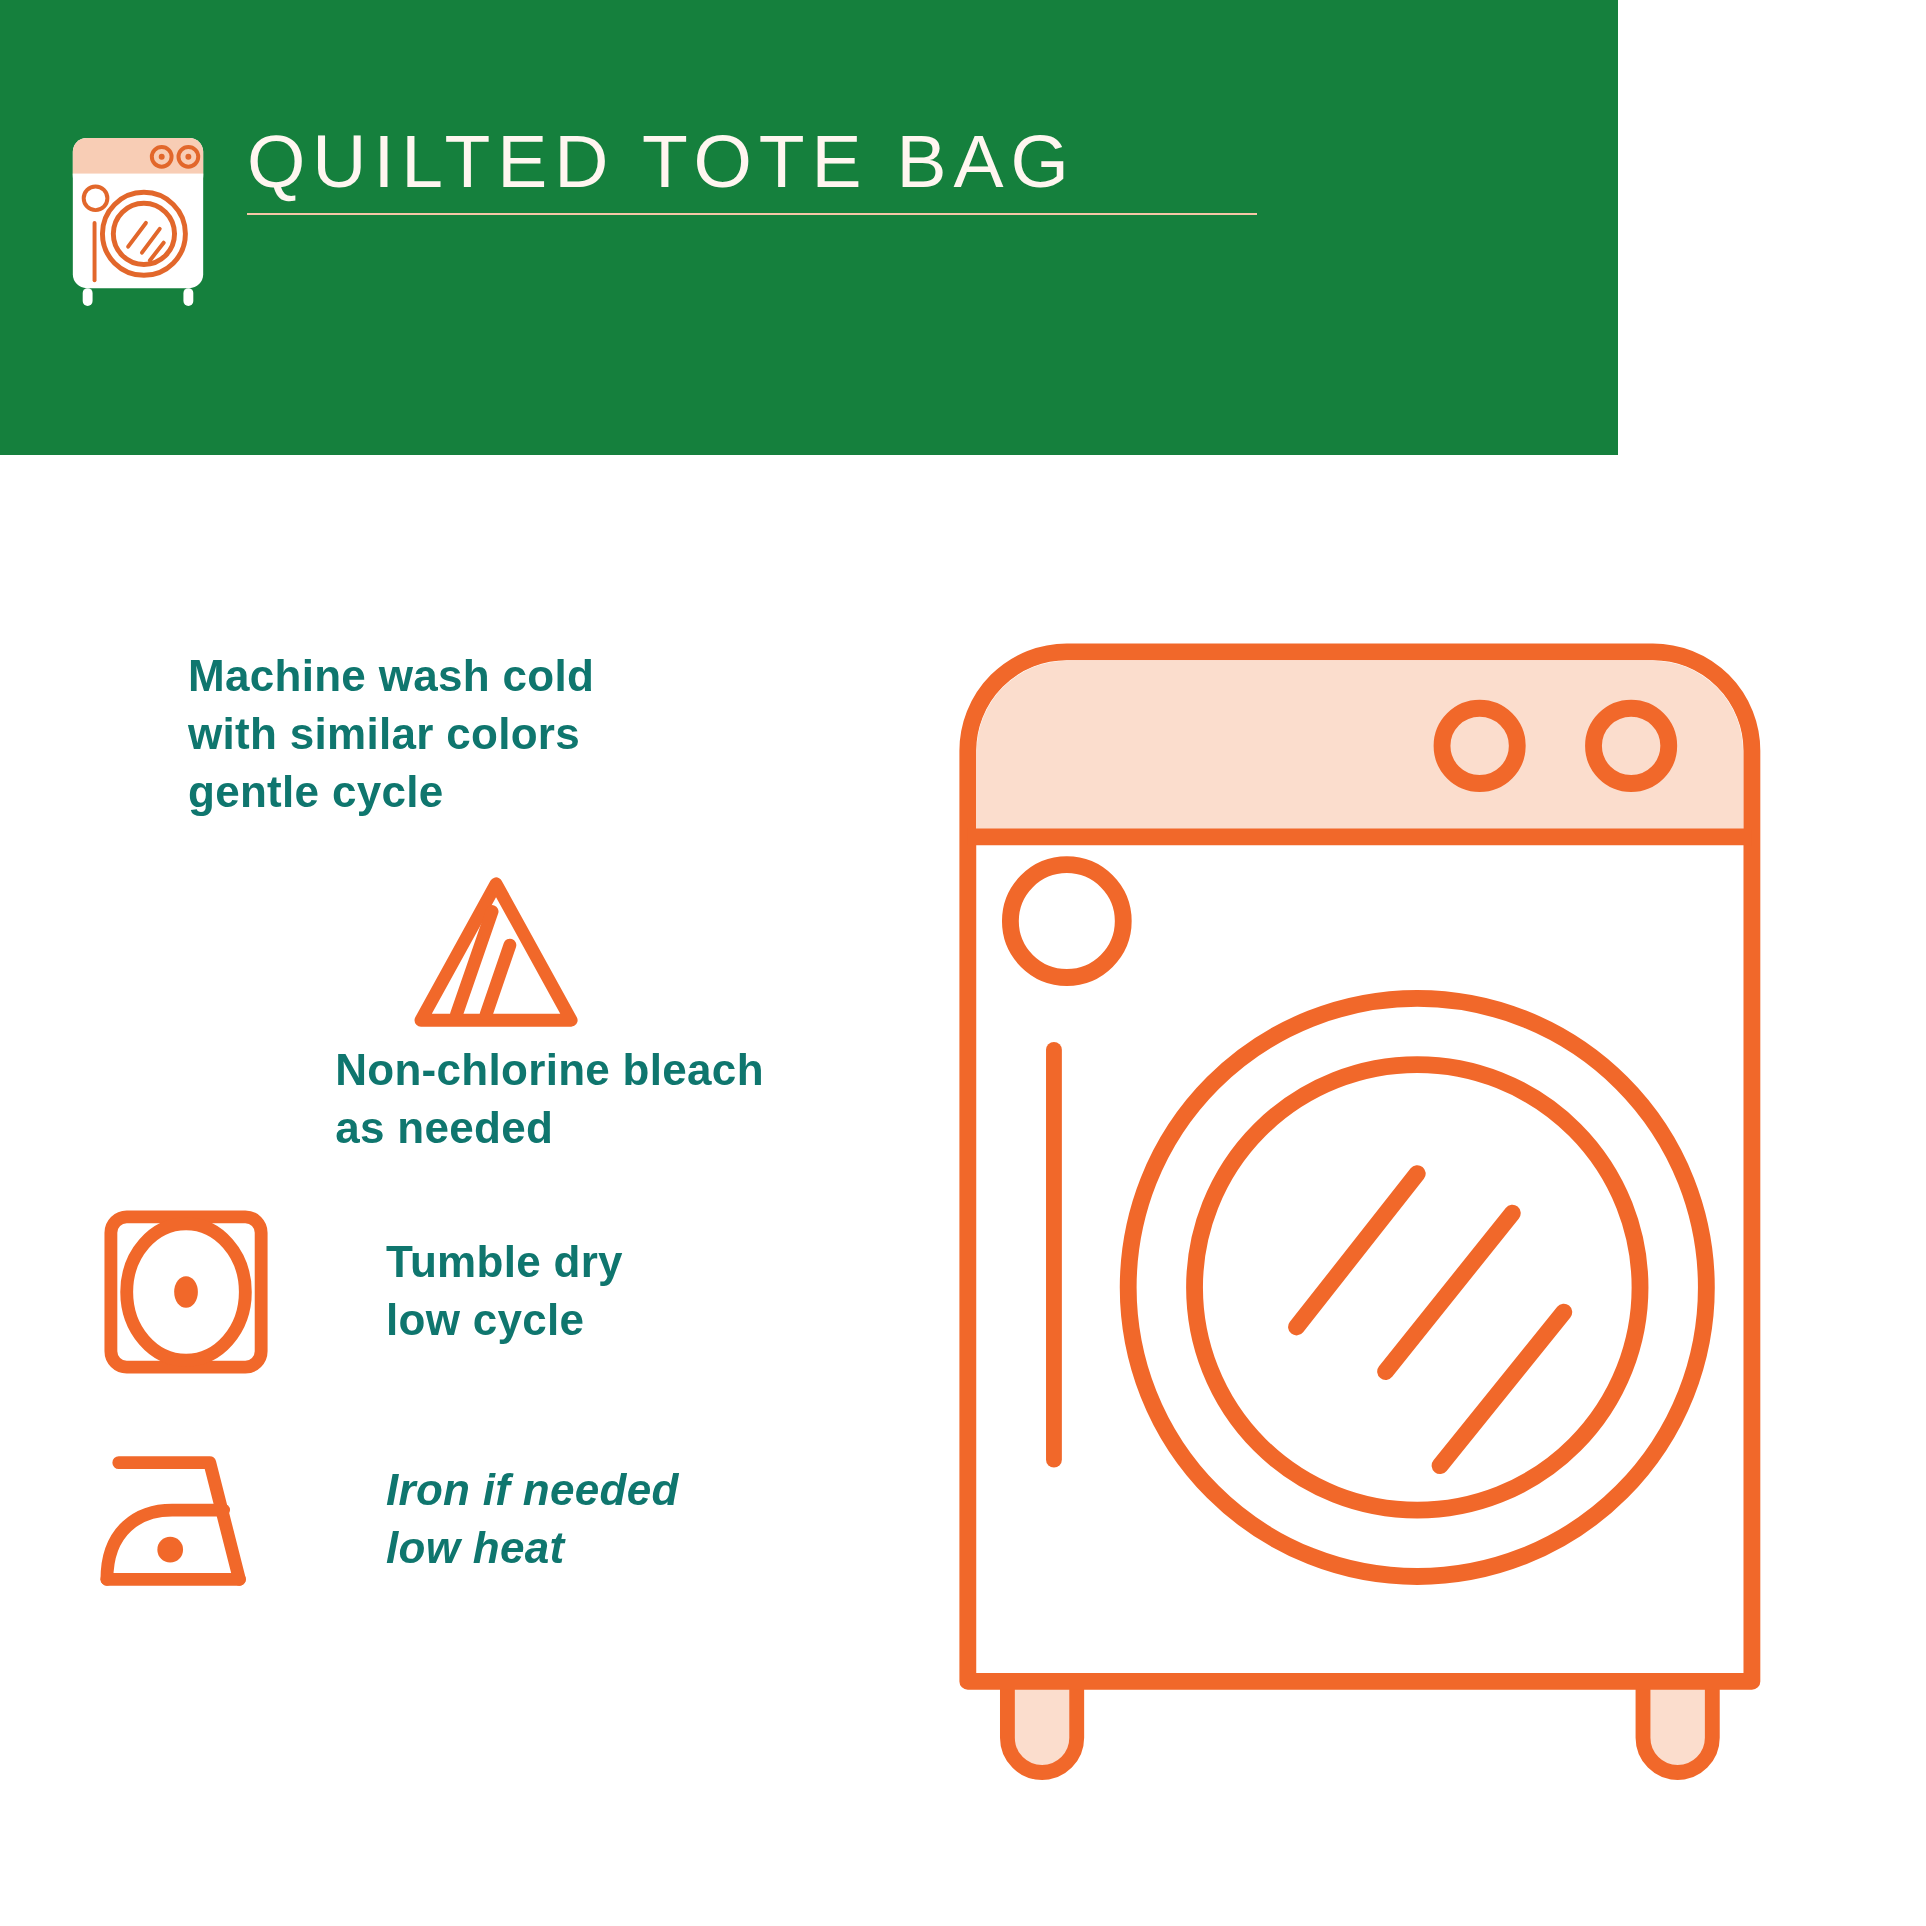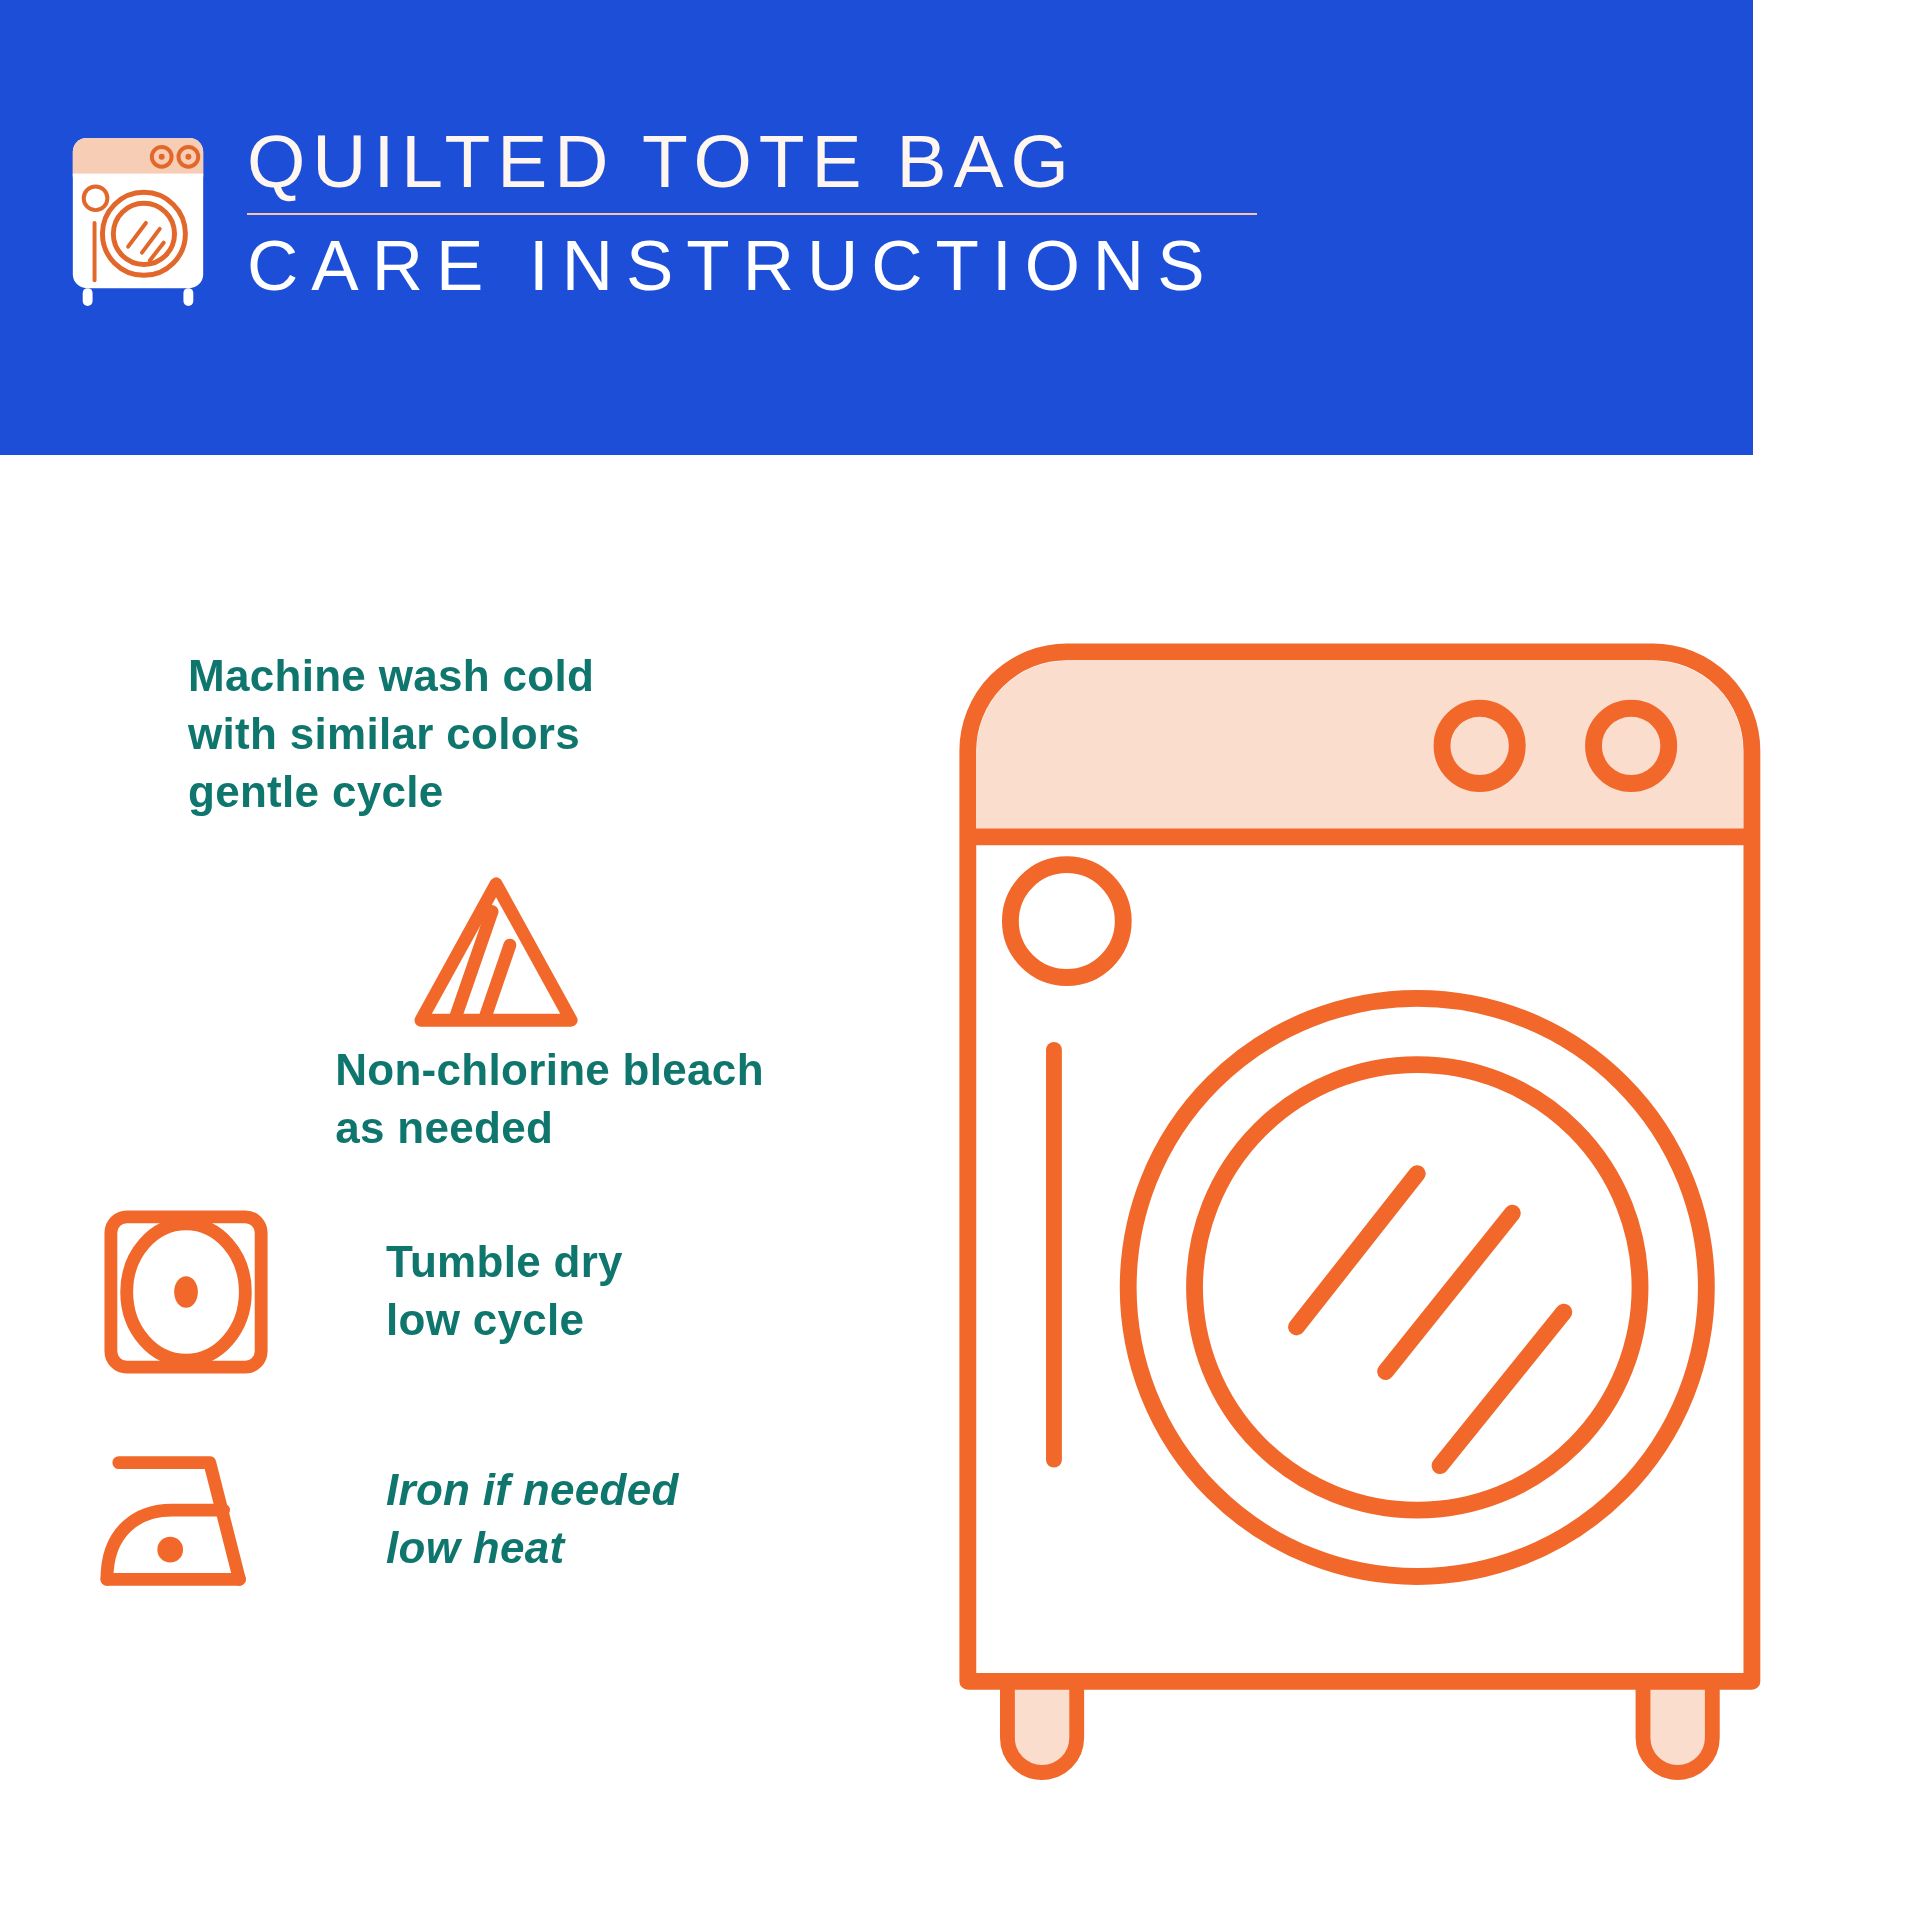--- a/index.html
+++ b/index.html
@@ -13,23 +13,23 @@
     font-family: "Liberation Sans", sans-serif;
     overflow: hidden;
     position: relative;
   }
 
   
   .header {
     position: absolute;
     left: 0;
     top: 0;
-    width: 1753px;
+    width: 1618px;
     height: 455px;
-    background: #1d4ed8;
+    background: #15803d;
     box-sizing: border-box;
   }
   .header-inner {
     position: absolute;
     left: 59px;
     top: 124px;
     display: flex;
     align-items: flex-start;
   }
   .logo-icon {
@@ -144,21 +144,20 @@
         <line x1="92" y1="132" x2="106" y2="114"></line>
       </g>
 
       <rect x="24" y="160" width="10" height="18" rx="5" fill="#FFFFFF"></rect>
       <rect x="126" y="160" width="10" height="18" rx="5" fill="#FFFFFF"></rect>
     </svg>
 
     <div class="title-block">
       <div class="title-main">QUILTED TOTE BAG</div>
       <div class="title-rule"></div>
-      <div class="title-sub">CARE INSTRUCTIONS</div>
     </div>
   </div>
 </div>
 
 <div class="care-list">
 
   <div class="care-row row-wash">
     <div class="care-text">Machine wash cold
 with similar colors
 gentle cycle</div>

